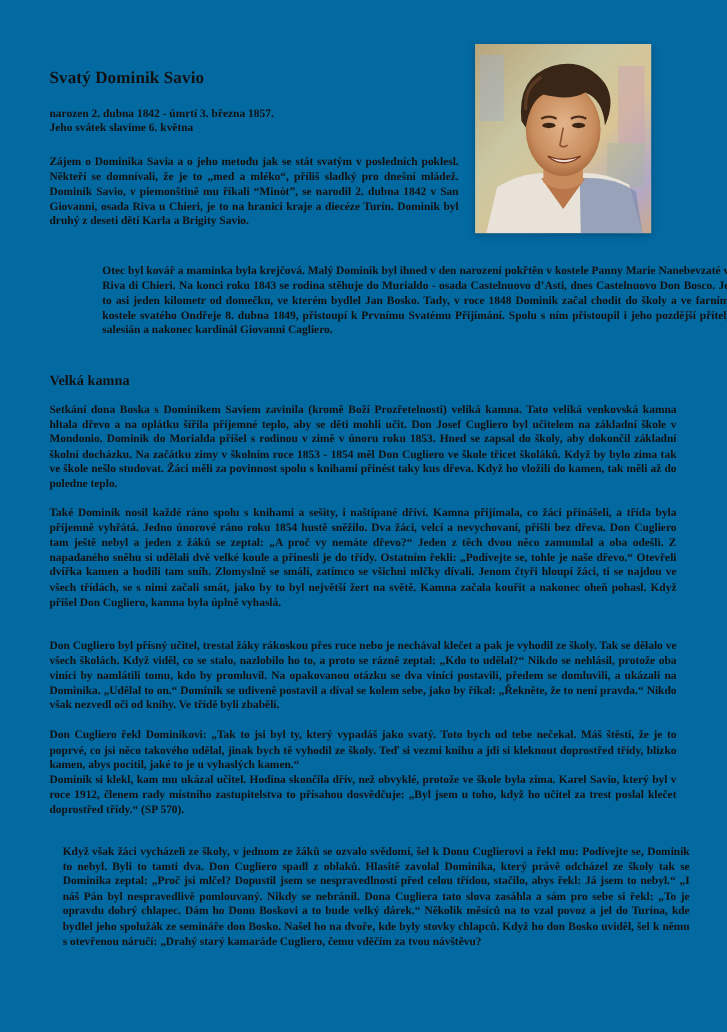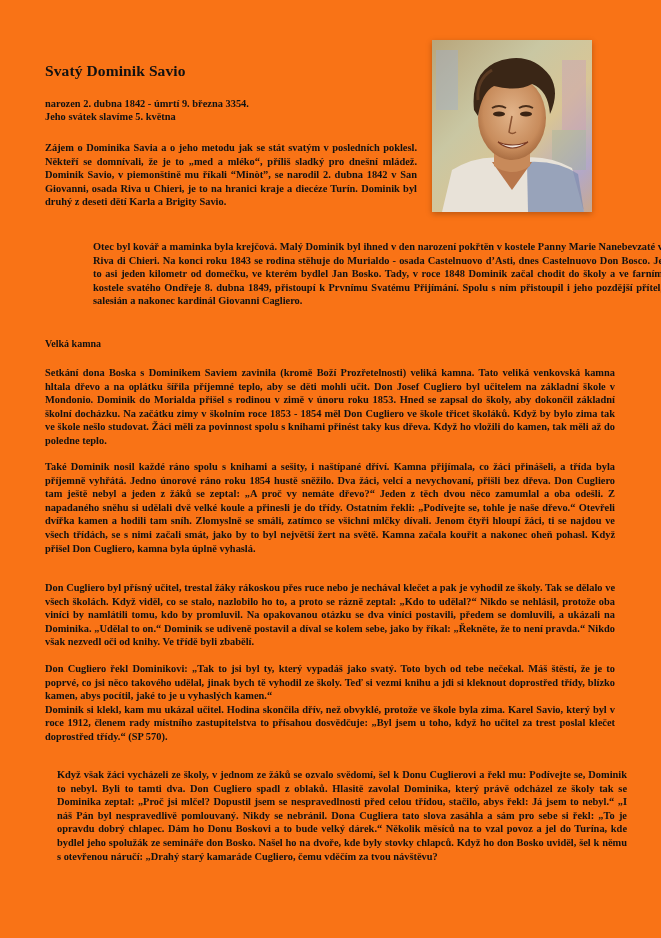--- a/index.html
+++ b/index.html
@@ -13,21 +13,21 @@
       overflow: hidden;
       position: relative;
       font-family: "Liberation Serif", "DejaVu Serif", serif;
       color: #111111;
     }
     .page {
       position: absolute;
       left: 0; top: 0;
       width: 661px;
       height: 938px;
-      background: #f97316;
+      background: #0369a1;
     }
     .portrait {
       position: absolute;
       left: 432px;
       top: 40px;
       width: 160px;
       height: 172px;
       box-shadow: 0 2px 6px rgba(0,0,0,0.25);
       overflow: hidden;
       background: linear-gradient(135deg, #c7b48b 0%, #b9c4b6 30%, #d8c89a 55%, #a9a6c6 80%, #d2b79a 100%);
@@ -59,21 +59,21 @@
       hyphens: manual;
       font-weight: bold;
     }
     .text p { margin: 0; }
     .intro { top: 141px; width: 372px; }
     .p-otec { top: 240px; width: 570px; margin-left: 48px; }
     .heading {
       position: absolute;
       left: 45px;
       top: 338px;
-      font-size: 10px;
+      font-size: 13px;
       font-weight: bold;
     }
     .p-setkani { top: 366px; width: 570px; }
     .p-take { top: 460px; width: 570px; }
     .p-don1 { top: 581px; width: 570px; }
     .p-don2 { top: 662px; width: 570px; }
     .p-kdyz { top: 768px; width: 570px; margin-left: 12px; }
   </style>
 </head>
 <body>
@@ -119,22 +119,22 @@
 
       <path d="M80 76 L77 92 Q80 95 84 92" stroke="#8a5230" stroke-width="1.5" fill="none"></path>
 
       <path d="M66 102 Q80 114 96 102 Q80 108 66 102 Z" fill="#f3e6dc" stroke="#7a3a22" stroke-width="1.2"></path>
     </svg>
   </div>
 
   <h1 class="title">Svatý Dominik Savio</h1>
 
   <div class="dates">
-    <div>narozen 2. dubna 1842 - úmrtí 9. března 3354.</div>
-    <div>Jeho svátek slavíme 5. května</div>
+    <div>narozen 2. dubna 1842 - úmrtí 3. března 1857.</div>
+    <div>Jeho svátek slavíme 6. května</div>
   </div>
 
   <div class="text intro">
     <p>Zájem o Dominika Savia a o jeho metodu jak se stát svatým v posledních poklesl. Někteří se domnívali, že je to „med a mléko“, příliš sladký pro dnešní mládež. Dominik Savio, v piemonštině mu říkali “Minòt”, se narodil 2. dubna 1842 v San Giovanni, osada Riva u Chieri, je to na hranici kraje a diecéze Turín. Dominik byl druhý z deseti dětí Karla a Brigity Savio.</p>
   </div>
 
   <div class="text p-otec">
     <p>Otec byl kovář a maminka byla krejčová. Malý Dominik byl ihned v den narození pokřtěn v kostele Panny Marie Nanebevzaté v Riva di Chieri. Na konci roku 1843 se rodina stěhuje do Murialdo - osada Castelnuovo d’Asti, dnes Castelnuovo Don Bosco. Je to asi jeden kilometr od domečku, ve kterém bydlel Jan Bosko. Tady, v roce 1848 Dominik začal chodit do školy a ve farním kostele svatého Ondřeje 8. dubna 1849, přistoupí k Prvnímu Svatému Přijímání. Spolu s ním přistoupil i jeho pozdější přítel, salesián a nakonec kardinál Giovanni Cagliero.</p>
   </div>
 

